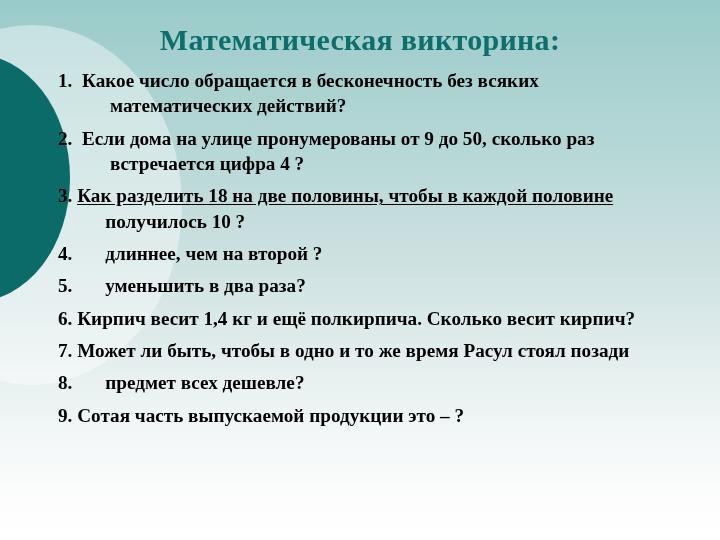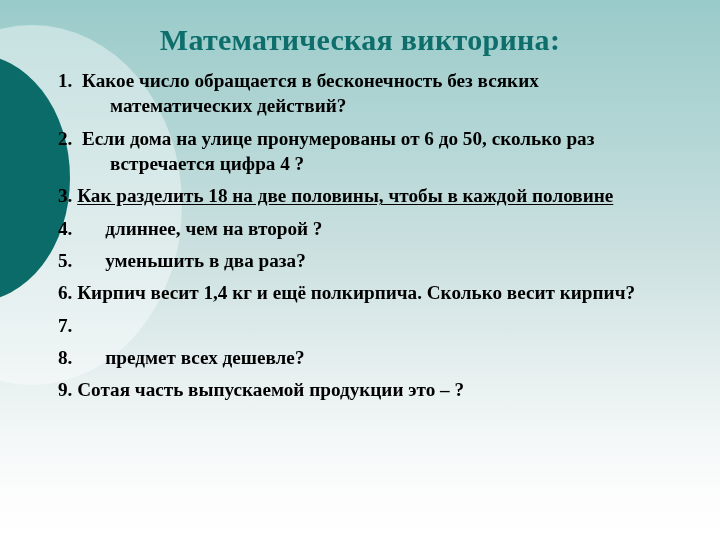--- a/index.html
+++ b/index.html
@@ -112,41 +112,41 @@
 
   <div id="title">Математическая викторина:</div>
 
   <ul id="quiz-list">
       <li class="quiz-item">
         <span class="quiz-num">1.  </span>
         <span class="quiz-text"><span>Какое число обращается в бесконечность без всяких</span><span class="quiz-line2">математических действий?</span></span>
       </li>
       <li class="quiz-item">
         <span class="quiz-num">2.  </span>
-        <span class="quiz-text"><span>Если дома на улице пронумерованы от 6 до 50, сколько раз</span><span class="quiz-line2">встречается цифра 4 ?</span></span>
+        <span class="quiz-text"><span>Если дома на улице пронумерованы от 9 до 50, сколько раз</span><span class="quiz-line2">встречается цифра 4 ?</span></span>
       </li>
       <li class="quiz-item">
         <span class="quiz-num">3. </span>
-        <span class="quiz-text"><span class="underlined">Как разделить 18 на две половины, чтобы в каждой половине </span></span>
+        <span class="quiz-text"><span class="underlined">Как разделить 18 на две половины, чтобы в каждой половине </span><span class="quiz-line2">получилось 10 ?</span></span>
       </li>
       <li class="quiz-item">
         <span class="quiz-num">4. </span>
         <span class="quiz-text"><span class="quiz-line2">длиннее, чем на второй ?</span></span>
       </li>
       <li class="quiz-item">
         <span class="quiz-num">5. </span>
         <span class="quiz-text"><span class="quiz-line2">уменьшить в два раза?</span></span>
       </li>
       <li class="quiz-item">
         <span class="quiz-num">6. </span>
         <span class="quiz-text"><span>Кирпич весит 1,4 кг и ещё полкирпича. Сколько весит кирпич?</span></span>
       </li>
       <li class="quiz-item">
         <span class="quiz-num">7. </span>
-        <span class="quiz-text"></span>
+        <span class="quiz-text"><span>Может ли быть, чтобы в одно и то же время Расул стоял позади</span></span>
       </li>
       <li class="quiz-item">
         <span class="quiz-num">8. </span>
         <span class="quiz-text"><span class="quiz-line2">предмет всех дешевле?</span></span>
       </li>
       <li class="quiz-item">
         <span class="quiz-num">9. </span>
         <span class="quiz-text"><span>Сотая часть выпускаемой продукции это – ?</span></span>
       </li>
     </ul>

